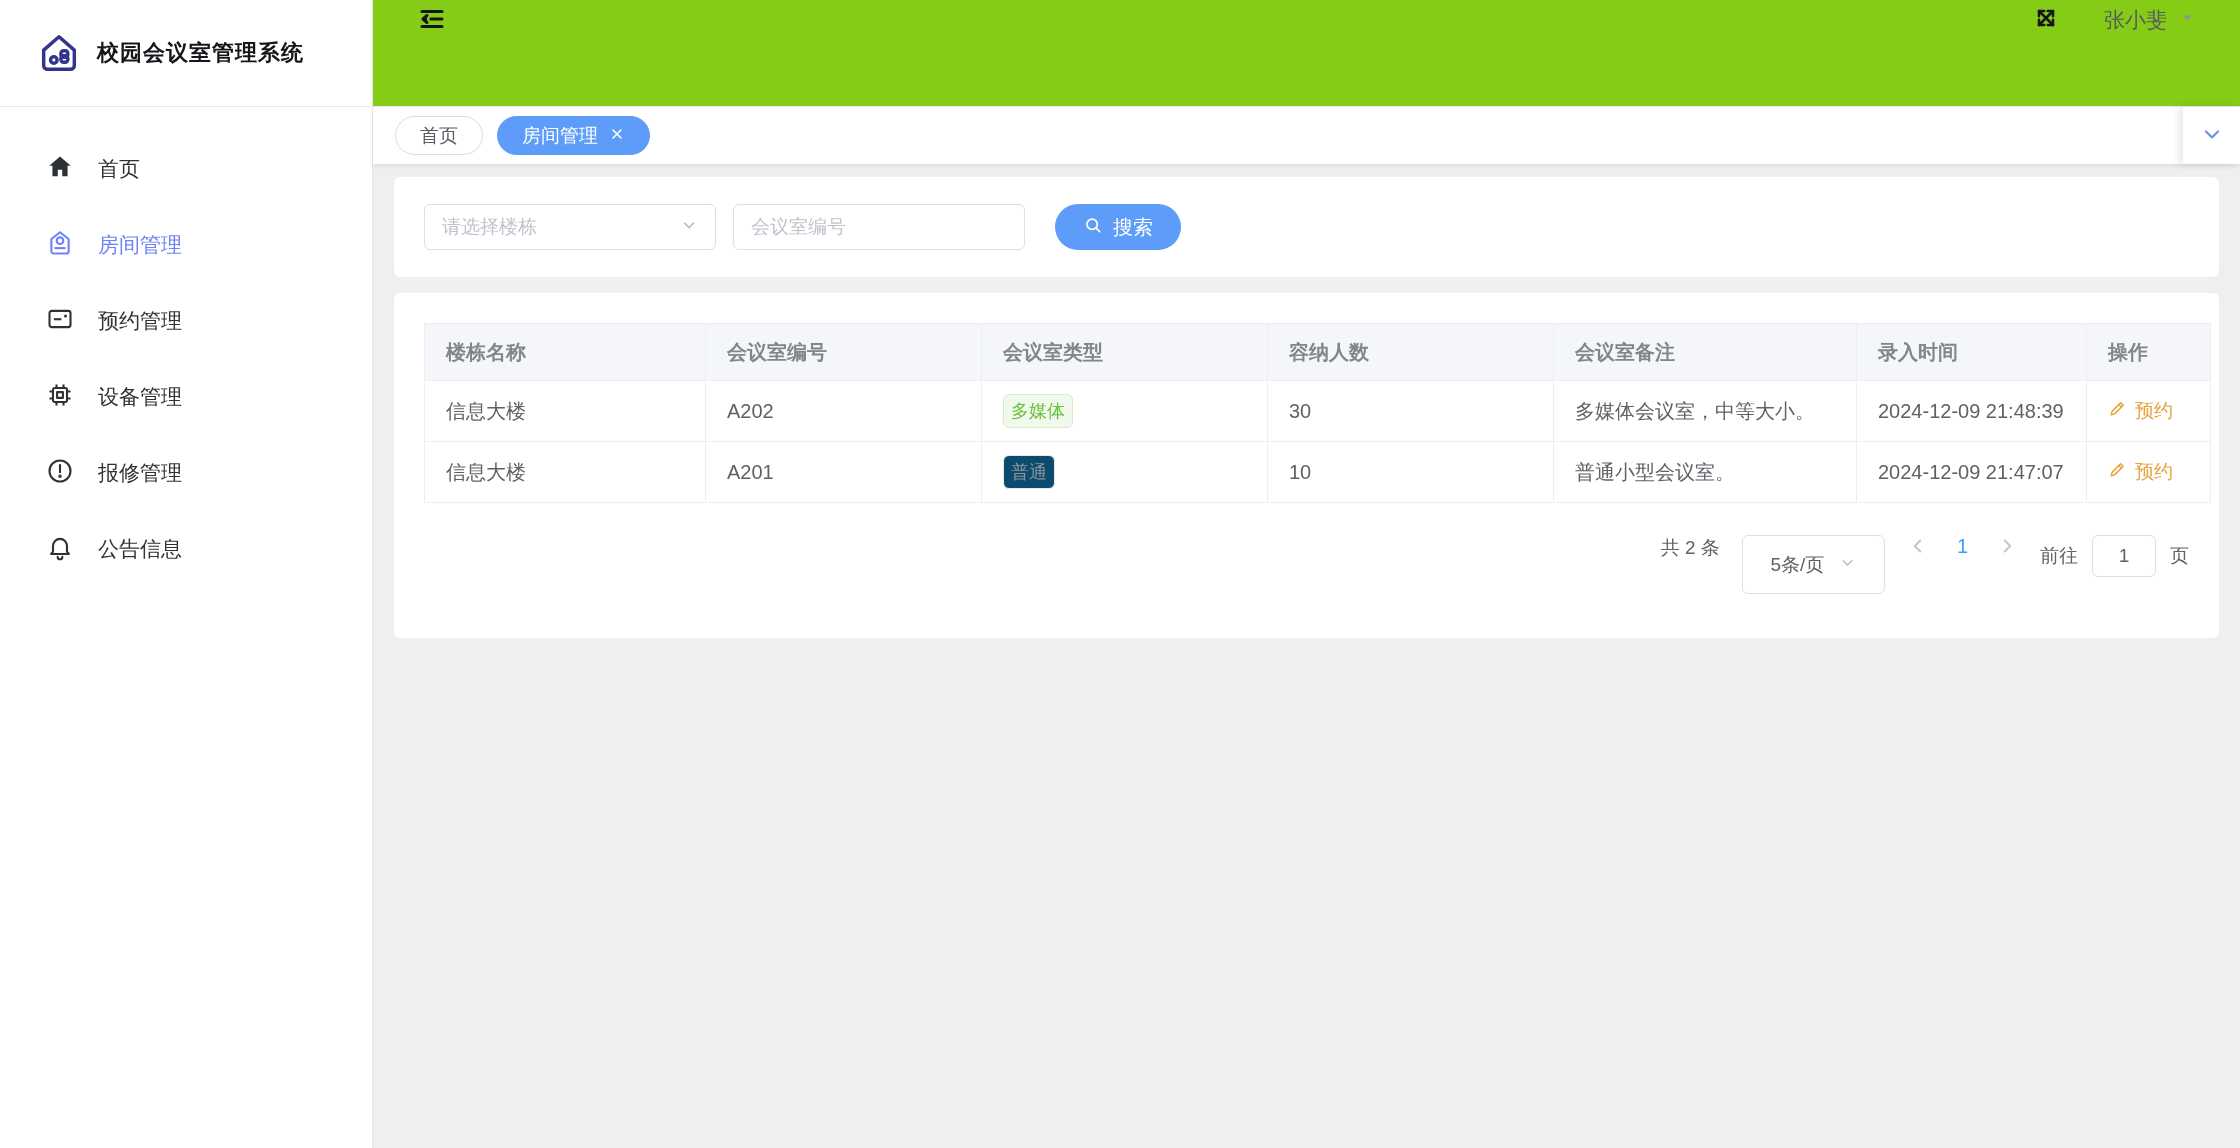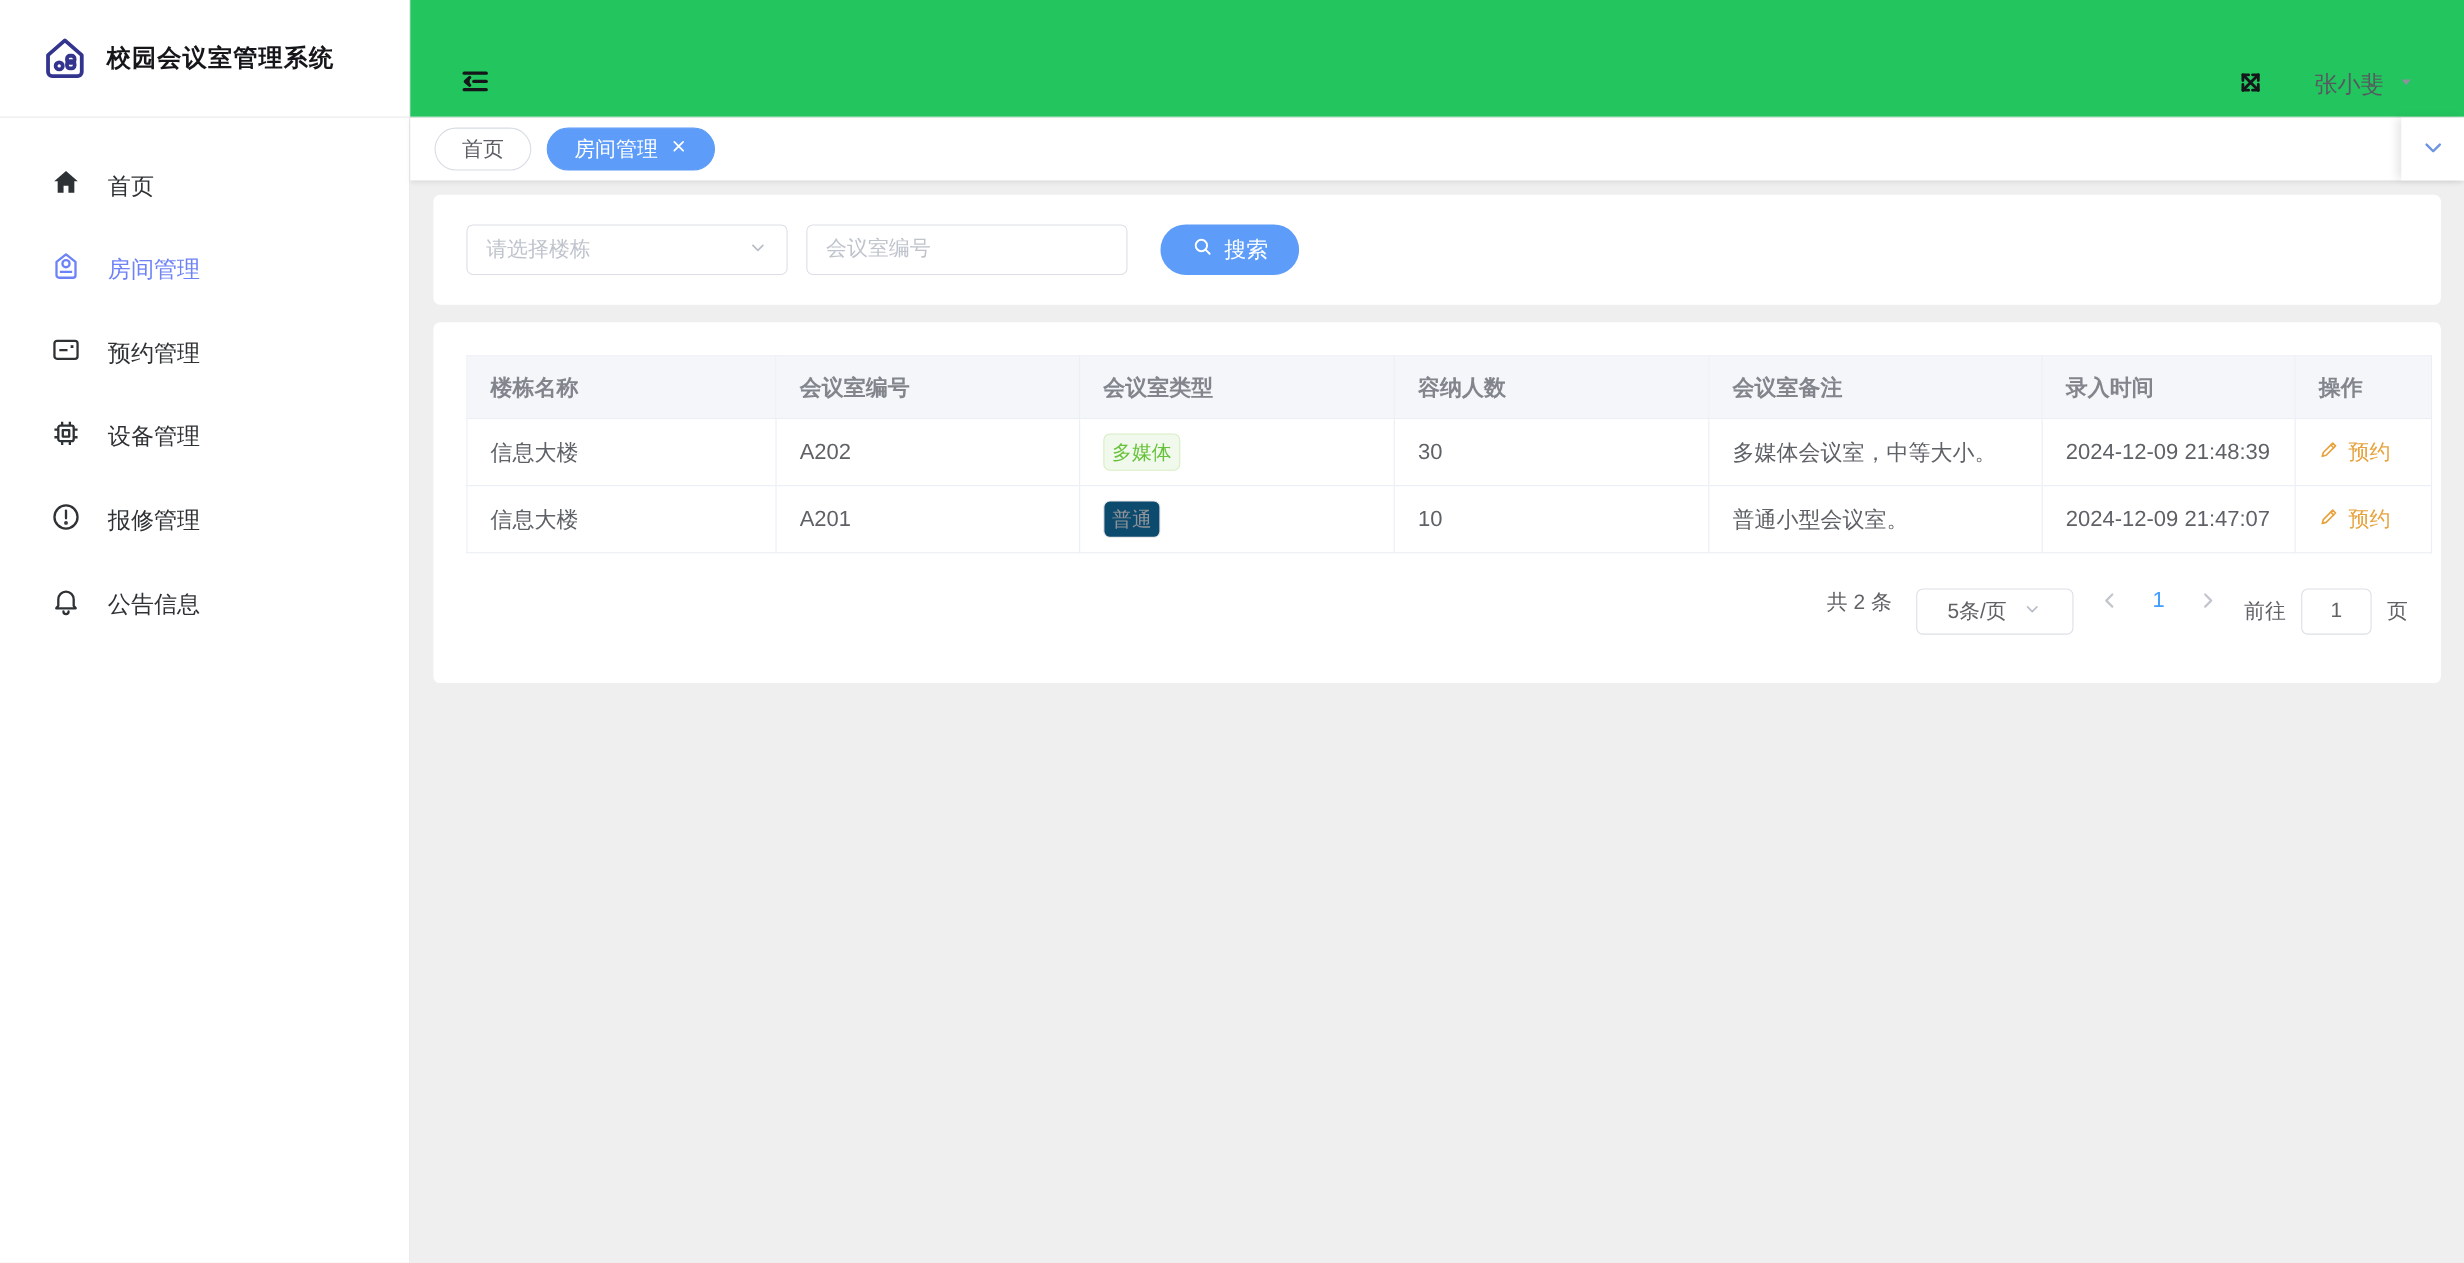--- a/index.html
+++ b/index.html
@@ -13,22 +13,22 @@
   .logo-icon svg { width:46px; height:46px; color:#33348e; display:block; }
   .logo-title { font-size:22px; font-weight:bold; color:#15161a; letter-spacing:1px; white-space:nowrap; }
   .nav { padding-top:24px; }
   .nav-item { height:76px; display:flex; align-items:center; padding-left:46px; gap:24px; font-size:21px; color:#2f3235; cursor:pointer; }
   .nav-item svg { width:28px; height:28px; flex:0 0 28px; }
   .nav-item.active { color:#6e82f8; }
 
   
   .main { flex:1; display:flex; flex-direction:column; min-width:0; }
 
-  .topbar { height:107px; flex:0 0 107px; background:#22c55e; border-bottom:1px solid #e8e8e8;
-            display:flex; align-items:flex-end; justify-content:space-between; padding:14px 44px; }
+  .topbar { height:107px; flex:0 0 107px; background:#84cc16; border-bottom:1px solid #e8e8e8;
+            display:flex; align-items:flex-start; justify-content:space-between; padding:4px 44px; }
   .icon-btn { background:none; border:none; cursor:pointer; display:flex; align-items:center; color:#15161a; }
   .fold-btn svg { width:30px; height:30px; }
   .topbar-right { display:flex; align-items:center; gap:44px; }
   .fullscreen-btn svg { width:28px; height:28px; }
   .user { display:flex; align-items:center; gap:12px; cursor:pointer; }
   .user-name { font-size:21px; color:#565a60; }
   .user-caret svg { width:17px; height:17px; color:#8d929b; }
 
   .tabbar { height:57px; flex:0 0 57px; background:#fff; display:flex; align-items:center;
             padding-left:22px; gap:14px; position:relative; box-shadow:0 2px 4px rgba(0,0,0,.07); z-index:2; }
@@ -70,21 +70,21 @@
   .tag { display:inline-block; padding:6px 7px; border-radius:6px; font-size:18px; line-height:1.15;font-family:Liberation Serif, serif; }
   .tag-success { background:#f0f9eb; color:#67c23a; border:1px solid #d7eec4; }
   .tag-info { background:#0c4a6e; color:#909399; border:1px solid #e9e9eb; }
 
   .action-link { color:#e6a23c; font-size:19px; display:inline-flex; align-items:center; gap:8px;
                  cursor:pointer; text-decoration:none; }
   .action-link svg { width:19px; height:19px; }
 
   .pagination { margin-top:32px; display:flex; justify-content:flex-end; align-items:flex-start;
                 gap:22px; font-size:19px; color:#606266; }
-  .page-size { width:143px; height:42px; border:1px solid #dcdfe6; border-radius:6px; background:#fff;
+  .page-size { width:143px; height:59px; border:1px solid #dcdfe6; border-radius:6px; background:#fff;
                display:flex; align-items:center; justify-content:center; gap:15px; color:#606266;
                font-size:19px; cursor:pointer; }
   .page-size svg { width:17px; height:17px; color:#b8bcc5; }
   .page-arrow { background:none; border:none; display:flex; align-items:center; cursor:pointer; color:#c3c6cc; }
   .page-arrow svg { width:22px; height:22px; }
   .page-number { color:#409eff; font-size:20px; padding:0 6px; cursor:pointer; }
   .goto { display:flex; align-items:center; gap:14px; }
   .goto-input { width:64px; height:42px; border:1px solid #dcdfe6; border-radius:6px; text-align:center;
                 font-size:19px; color:#606266; outline:none; }
 </style>

